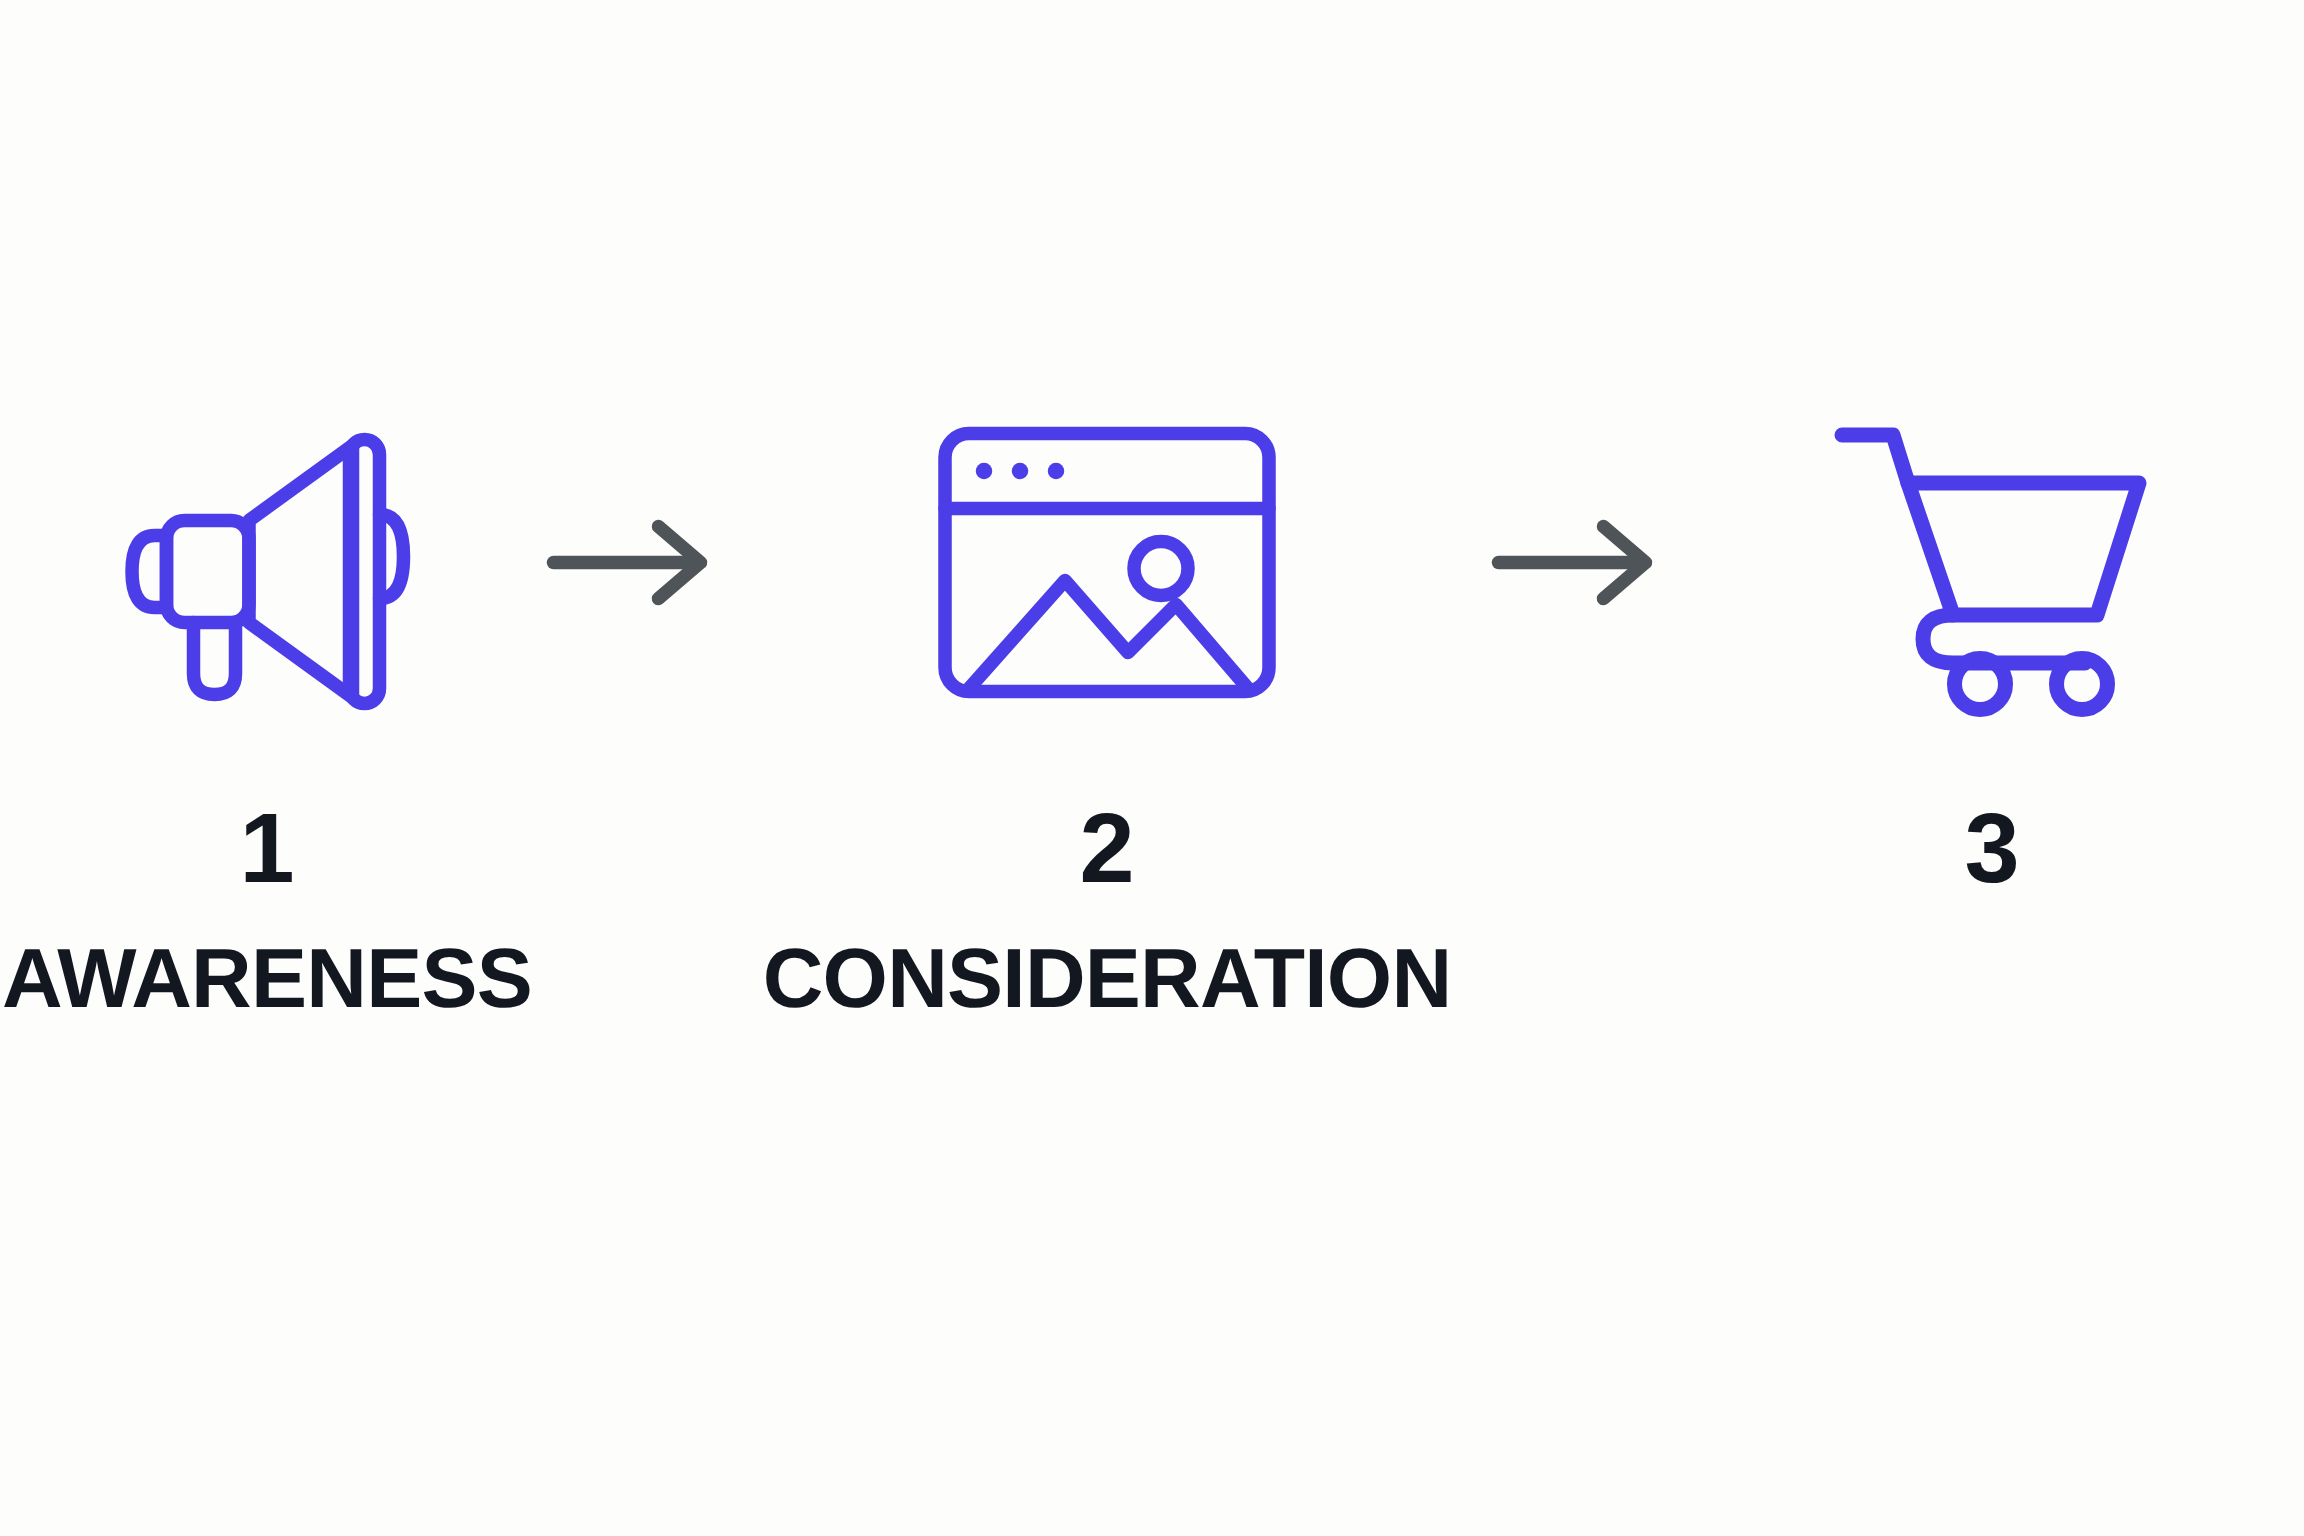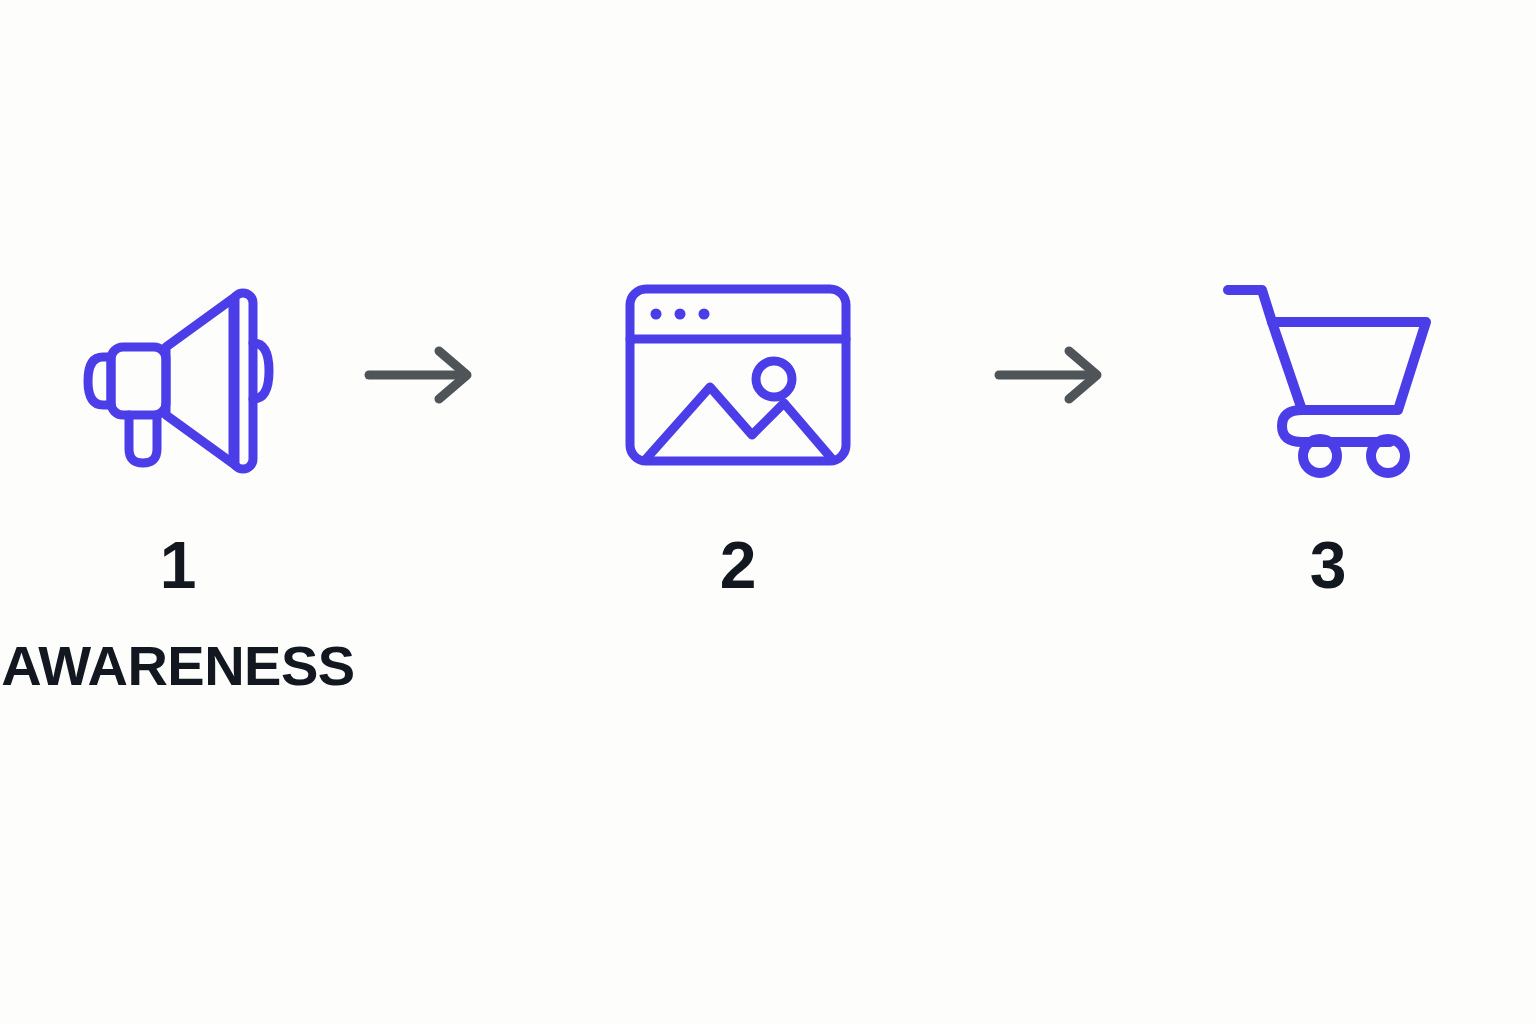--- a/index.html
+++ b/index.html
@@ -54,21 +54,21 @@
     line-height: 1;
     margin-top: 52px;
     letter-spacing: 0px;
   }
 
   .stage-label {
     font-size: 56px;
     font-weight: bold;
     color: #131820;
     line-height: 1;
-    margin-top: 40px;
+    margin-top: 26px;
     white-space: nowrap;
     letter-spacing: -0.5px;
   }
 
   
   .connector {
     height: 210px;
     width: 190px;
     display: flex;
     align-items: center;
@@ -133,20 +133,21 @@
           <circle cx="32" cy="31" r="5.5" fill="#4B3DE8" stroke="none"></circle>
           <circle cx="56" cy="31" r="5.5" fill="#4B3DE8" stroke="none"></circle>
           <circle cx="80" cy="31" r="5.5" fill="#4B3DE8" stroke="none"></circle>
 
           <circle cx="150" cy="96" r="18"></circle>
 
           <polyline points="22,176 86,104 128,152 160,120 208,176"></polyline>
         </svg>
       </div>
       <div class="stage-number">2</div>
+      <div class="stage-label">CONSIDERATION</div>
     </div>
 
     <div class="connector">
       <svg width="120" height="60" viewBox="0 0 120 60" fill="none" stroke="#4E5457" stroke-width="9" stroke-linecap="round" stroke-linejoin="round">
         <line x1="6" y1="30" x2="100" y2="30"></line>
         <polyline points="76,6 104,30 76,54"></polyline>
       </svg>
     </div>
 
     <div class="stage stage-conversion">

